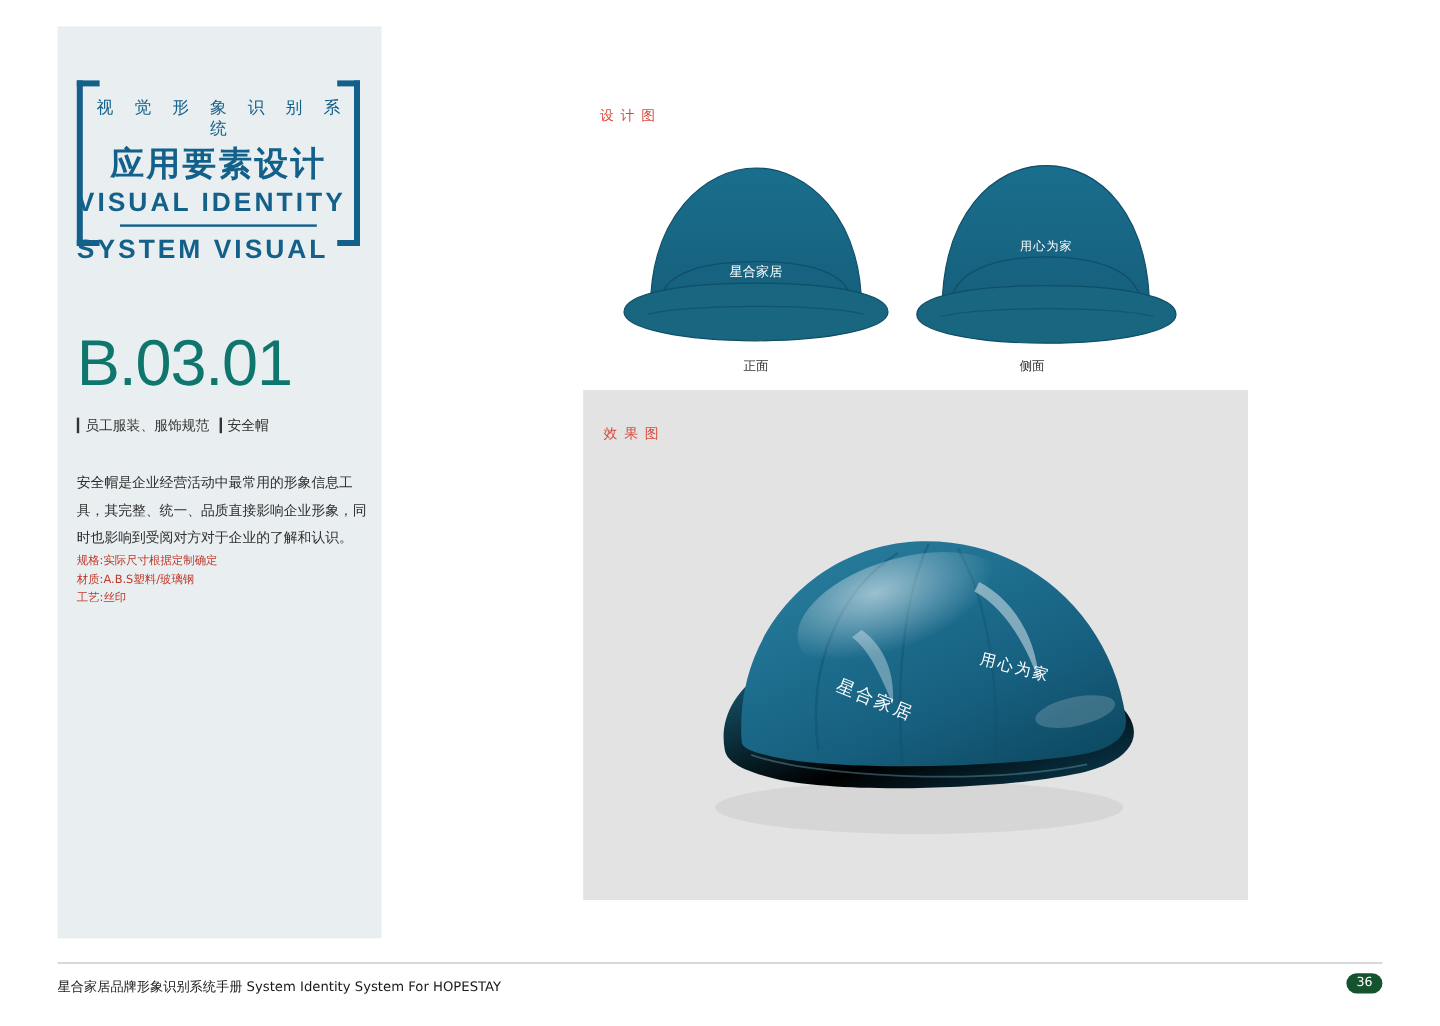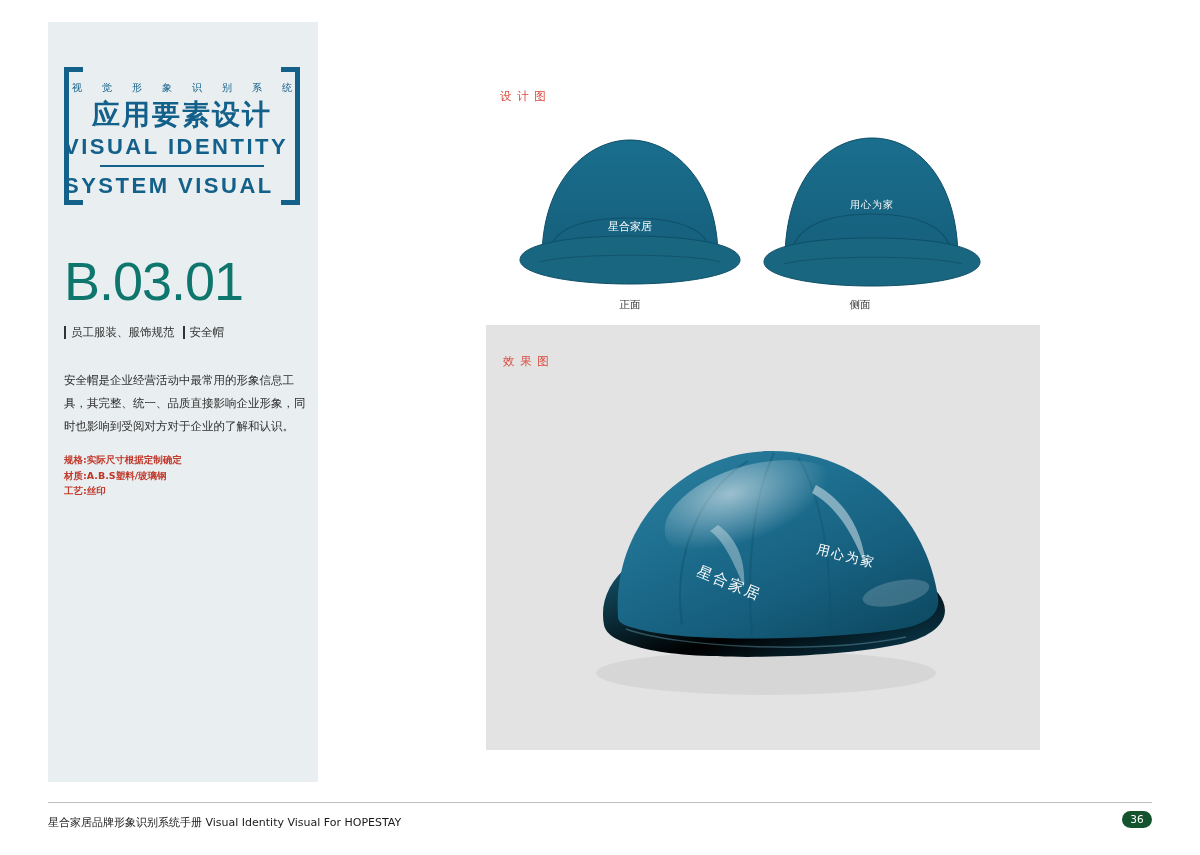--- a/index.html
+++ b/index.html
@@ -48,26 +48,26 @@
   .bracket.left {
     left: 0;
     border-left: 5px solid #13608a;
   }
   .bracket.right {
     right: 0;
     border-right: 5px solid #13608a;
   }
   .brand-sub {
     text-align: center;
-    font-size: 10px;
+    font-size: 14px;
     letter-spacing: 7px;
     color: #13608a;
     padding-left: 7px;
     margin: 6px 0 2px 0;
-    font-family: Liberation Mono, monospace;
+    font-family: Liberation Serif, serif;
   }
   .brand-cn {
     text-align: center;
     font-size: 28px;
     font-weight: bold;
     color: #13608a;
     letter-spacing: 2px;
     line-height: 1.25;
     font-family: "DejaVu Sans", sans-serif;
   }
@@ -113,26 +113,24 @@
 
   .desc {
     margin-top: 30px;
     font-size: 11.5px;
     color: #2d2d2d;
     line-height: 2.0;
     font-family: "DejaVu Sans", sans-serif;
     width: 244px;
   }
   .specs {
-    margin-top: 14px;
     font-size: 9.5px;
     color: #c0392b;
     line-height: 1.65;
     font-family: "DejaVu Sans", sans-serif;
-    font-weight: bold;
   }
 
   
   .label-red {
     position: absolute;
     color: #d94a3d;
     font-size: 11.5px;
     font-family: "DejaVu Sans", sans-serif;
     letter-spacing: 1px;
   }
@@ -315,15 +313,15 @@
     <path d="M140 304 C190 322, 330 330, 420 312" fill="none" stroke="#7fc3d8" stroke-width="1.5" opacity="0.35"></path>
 
     <text class="helmet-logo-text" x="210" y="250" font-size="15" transform="rotate(22 210 250)" letter-spacing="2">星合家居</text>
     <text class="helmet-logo-text" x="330" y="228" font-size="13" transform="rotate(14 330 228)" letter-spacing="2">用心为家</text>
   </svg>
 </div>
 
 <div class="label-red" id="effect-label">效 果 图</div>
 
 <div class="footer">
-  <div class="footer-text">星合家居品牌形象识别系统手册  Visual Identity Visual For HOPESTAY</div>
+  <div class="footer-text">星合家居品牌形象识别系统手册  System Identity System For HOPESTAY</div>
   <div class="page-badge">36</div>
 </div>
 
 </body></html>

